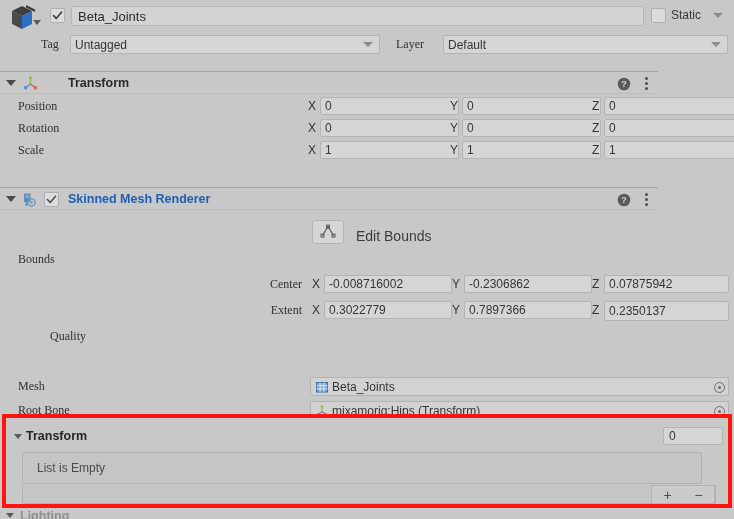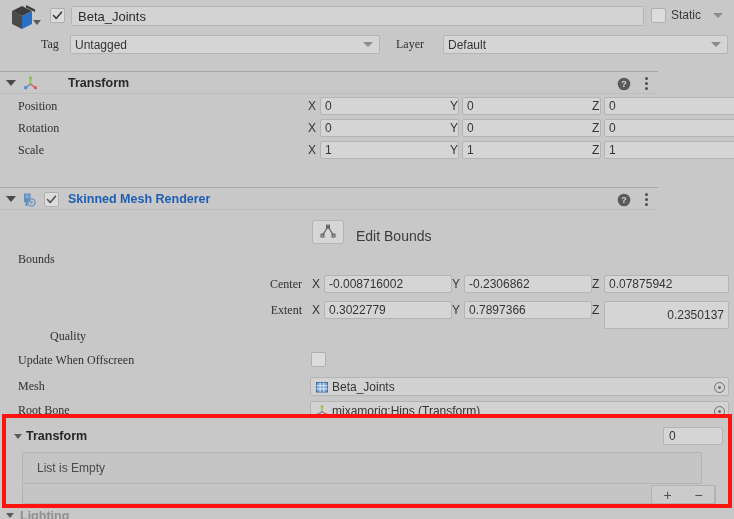--- a/index.html
+++ b/index.html
@@ -416,33 +416,29 @@
     <div class="bnd-label lbl">Extent</div>
     <div class="axis bnd-ax-x">X</div>
     <div class="field bnd-fx" style="position:absolute;top:1px;height:18px;">
         <span>0.3022779</span>
       </div>
     <div class="axis bnd-ax-y">Y</div>
     <div class="field bnd-fy" style="position:absolute;top:1px;height:18px;">
         <span>0.7897366</span>
       </div>
     <div class="axis bnd-ax-z">Z</div>
-    <div class="field bnd-fz" style="position:absolute;top:1px;height:28px;justify-content:flex-end;">
+    <div class="field bnd-fz" style="position:absolute;top:1px;height:20px;">
         <span>0.2350137</span>
       </div>
   </div>
 
   <div id="quality-row">
     <div id="quality-label" class="lbl">Quality</div>
   </div>
 
-  <div id="uwo-row">
-    <div id="uwo-label" class="lbl">Update When Offscreen</div>
-    <div id="uwo-check" class="checkbox unchecked"></div>
-  </div>
 
   <div id="mesh-row">
     <div id="mesh-label" class="lbl">Mesh</div>
     <div id="mesh-field" class="field obj">
       <span class="inline-icon">
         <svg width="14" height="14" viewBox="0 0 14 14">
           <rect x="1.5" y="2.5" width="11" height="9.5" fill="#7ba7d4" stroke="#3f6f9f" stroke-width="1"></rect>
           <line x1="1.5" y1="5.7" x2="12.5" y2="5.7" stroke="#e8eef5" stroke-width="0.9"></line>
           <line x1="1.5" y1="8.9" x2="12.5" y2="8.9" stroke="#e8eef5" stroke-width="0.9"></line>
           <line x1="5.1" y1="2.5" x2="5.1" y2="12" stroke="#e8eef5" stroke-width="0.9"></line>

